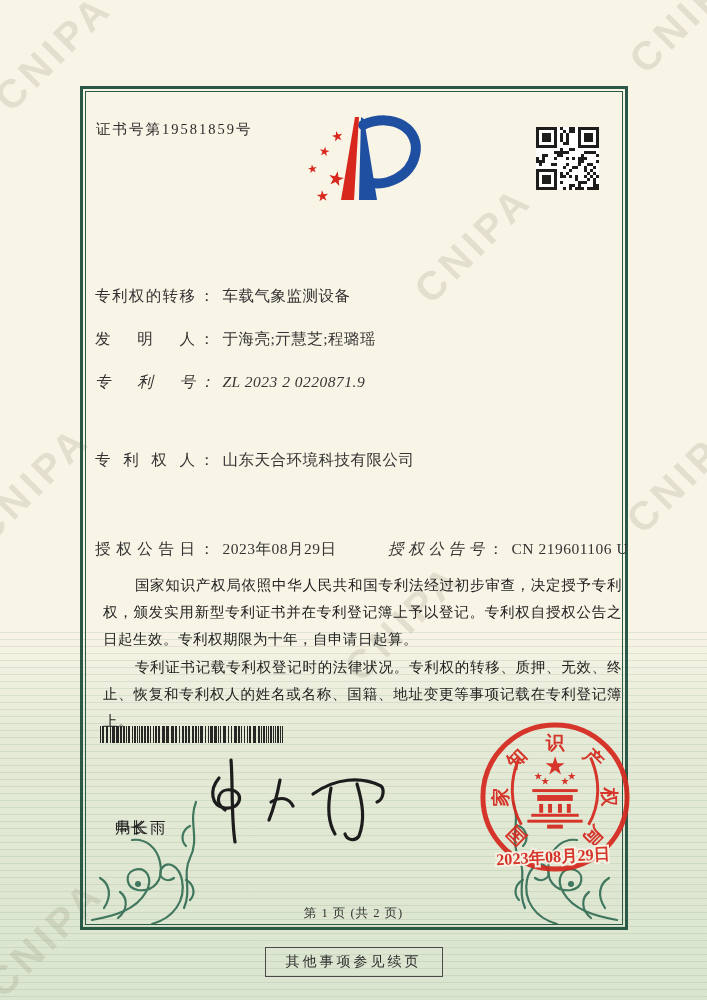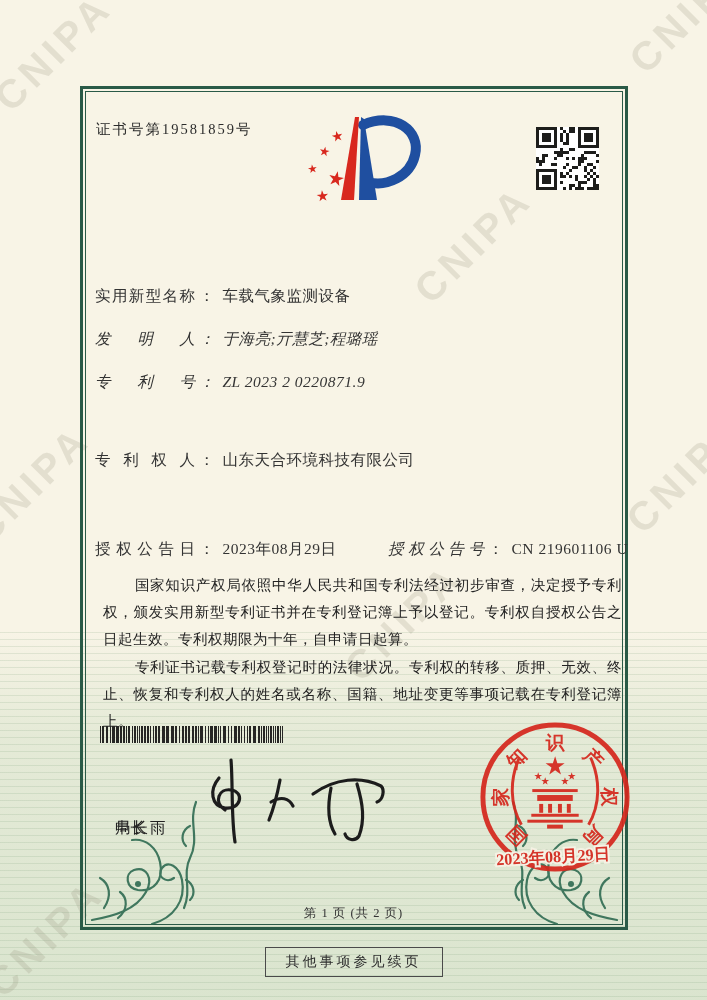--- a/index.html
+++ b/index.html
@@ -218,23 +218,23 @@
         <rect x="45" y="3" width="15" height="15" fill="#fff"></rect>
         <rect x="48" y="6" width="9" height="9" fill="#1d1d1b"></rect>
         <rect x="0" y="42" width="21" height="21"></rect>
         <rect x="3" y="45" width="15" height="15" fill="#fff"></rect>
         <rect x="6" y="48" width="9" height="9" fill="#1d1d1b"></rect>
       </g>
     </svg>
 
 
   <div class="row" style="top:286px;">
-    <span class="flabel">实用新型名称</span><span class="sep">：</span><span class="fval">车载气象监测设备</span>
-  </div>
-  <div class="row" style="top:329px;font-style:italic;">
+    <span class="flabel">专利权的转移</span><span class="sep">：</span><span class="fval">车载气象监测设备</span>
+  </div>
+  <div class="row" style="top:329px;">
     <span class="flabel">发明人</span><span class="sep">：</span><span class="fval">于海亮;亓慧芝;程璐瑶</span>
   </div>
   <div class="row" style="top:372px;font-style:italic;">
     <span class="flabel">专利号</span><span class="sep">：</span><span class="fval">ZL 2023 2 0220871.9</span>
   </div>
   <div class="row" style="top:450px;">
     <span class="flabel">专利权人</span><span class="sep">：</span><span class="fval">山东天合环境科技有限公司</span>
   </div>
   <div class="row" style="top:539px;">
     <span class="flabel">授权公告日</span><span class="sep">：</span><span class="fval">2023年08月29日</span>

